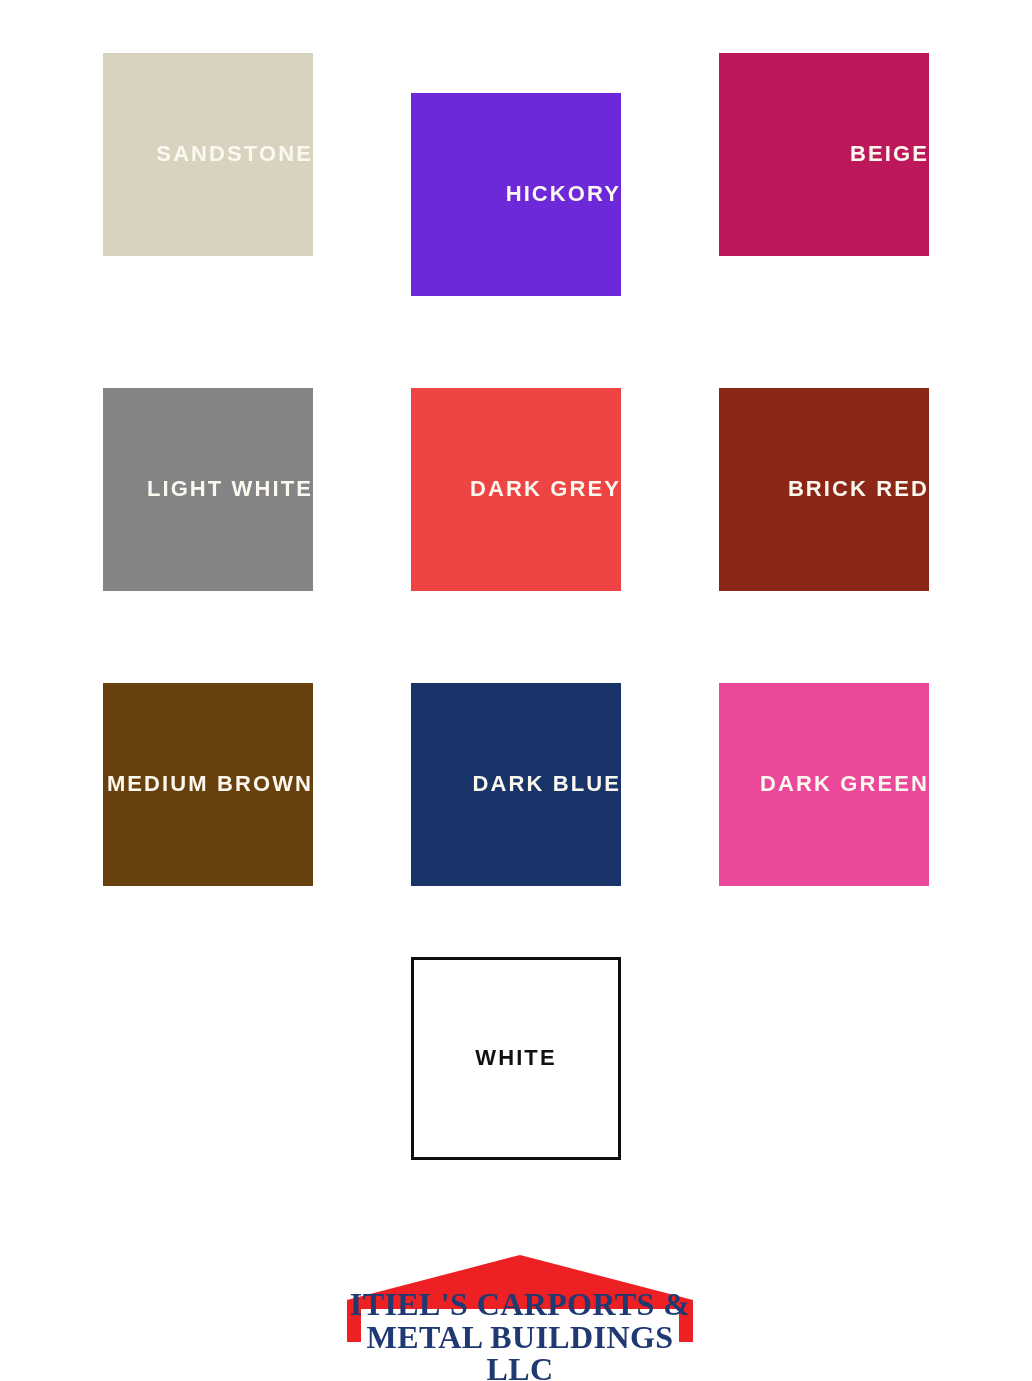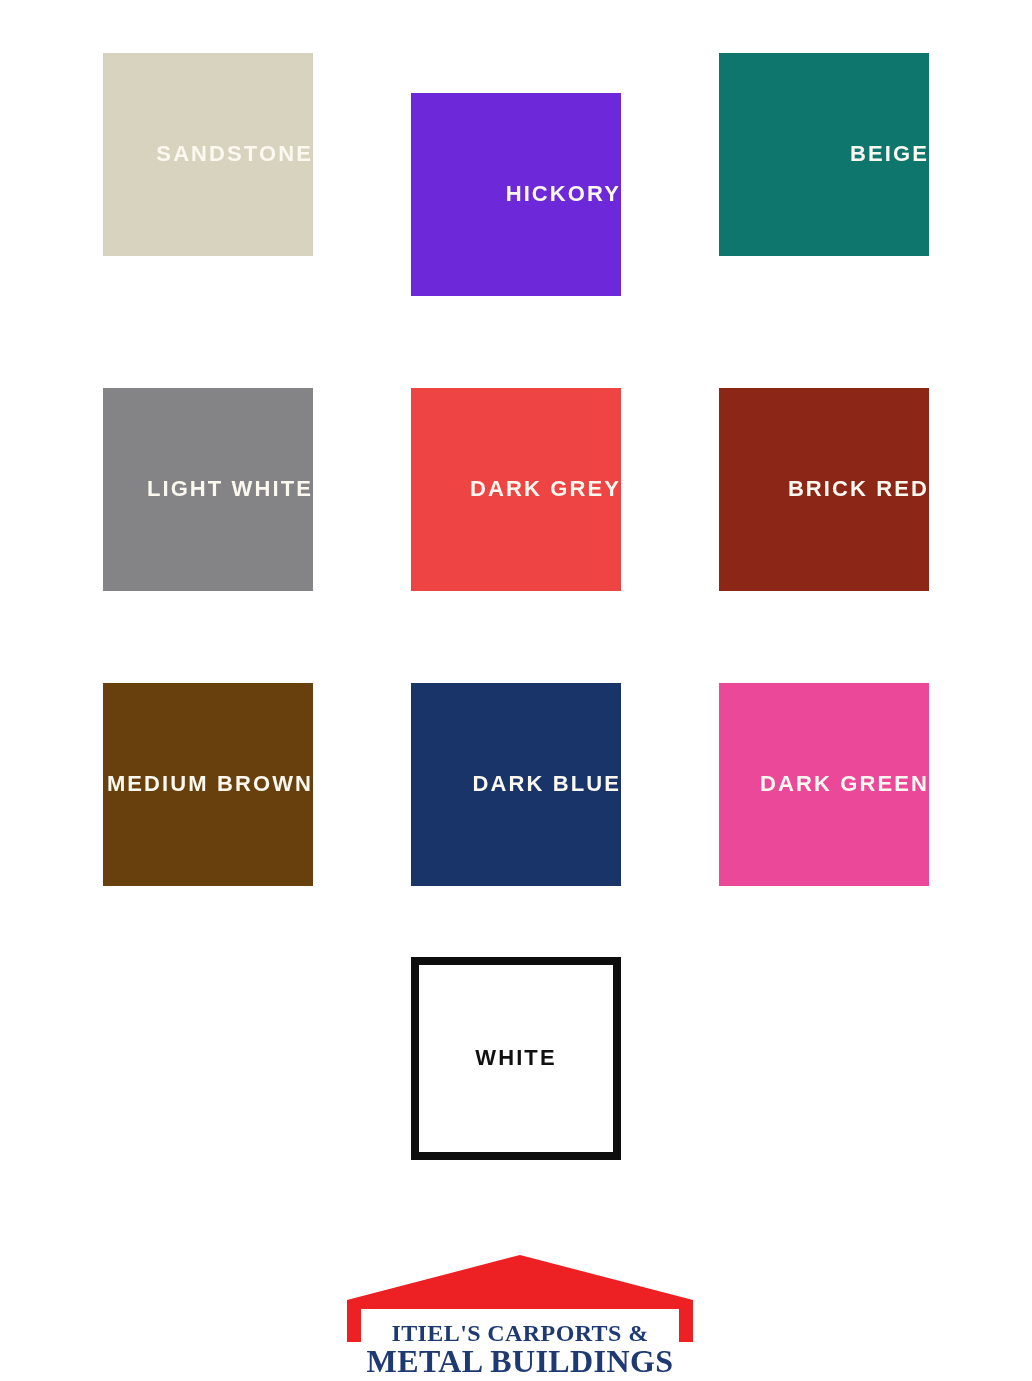--- a/index.html
+++ b/index.html
@@ -57,21 +57,21 @@
     position: absolute;
     left: 411px;
     top: 957px;
     width: 210px;
     height: 203px;
   }
   .swatch-white {
     width: 210px;
     height: 203px;
     background: #ffffff;
-    border: 8px solid #d946ef;
+    border: 3px solid #d946ef;
     box-sizing: border-box;
     display: flex;
     align-items: center;
     justify-content: center;
   }
   .swatch-white .swatch-label {
     color: #111111;
   }
 
   
@@ -96,22 +96,21 @@
     width: 380px;
     text-align: center;
     font-family: "Liberation Serif", serif;
     font-weight: bold;
     color: #1f3a73;
     line-height: 1.02;
     letter-spacing: 0.4px;
   }
   .logo-line1 {
     display: block;
-    font-size: 24px;
-    margin-top: 33px;
+    font-size: 32px;
   }
   .logo-line2 {
     display: block;
     font-size: 32px;
   }
 </style>
 </head>
 <body style="background: rgb(255, 255, 255);">
 
 <div class="page">
@@ -119,21 +118,21 @@
   <div class="swatch-grid">
 
     <div class="swatch" style="background: rgb(216, 211, 191);">
       <span class="swatch-label" style="color: rgb(251, 248, 239);">SANDSTONE</span>
     </div>
 
     <div class="swatch" style="background: #6d28d9; margin-top: 40px;">
       <span class="swatch-label" style="color: rgb(251, 248, 239);">HICKORY</span>
     </div>
 
-    <div class="swatch" style="background: #0f766e;">
+    <div class="swatch" style="background: #be185d;">
       <span class="swatch-label" style="color: rgb(251, 248, 239);">BEIGE</span>
     </div>
 
     <div class="swatch" style="background: rgb(132, 131, 133);">
       <span class="swatch-label" style="color: rgb(251, 248, 239);">LIGHT WHITE</span>
     </div>
 
     <div class="swatch" style="background: #ef4444;">
       <span class="swatch-label" style="color: rgb(251, 248, 239);">DARK GREY</span>
     </div>

